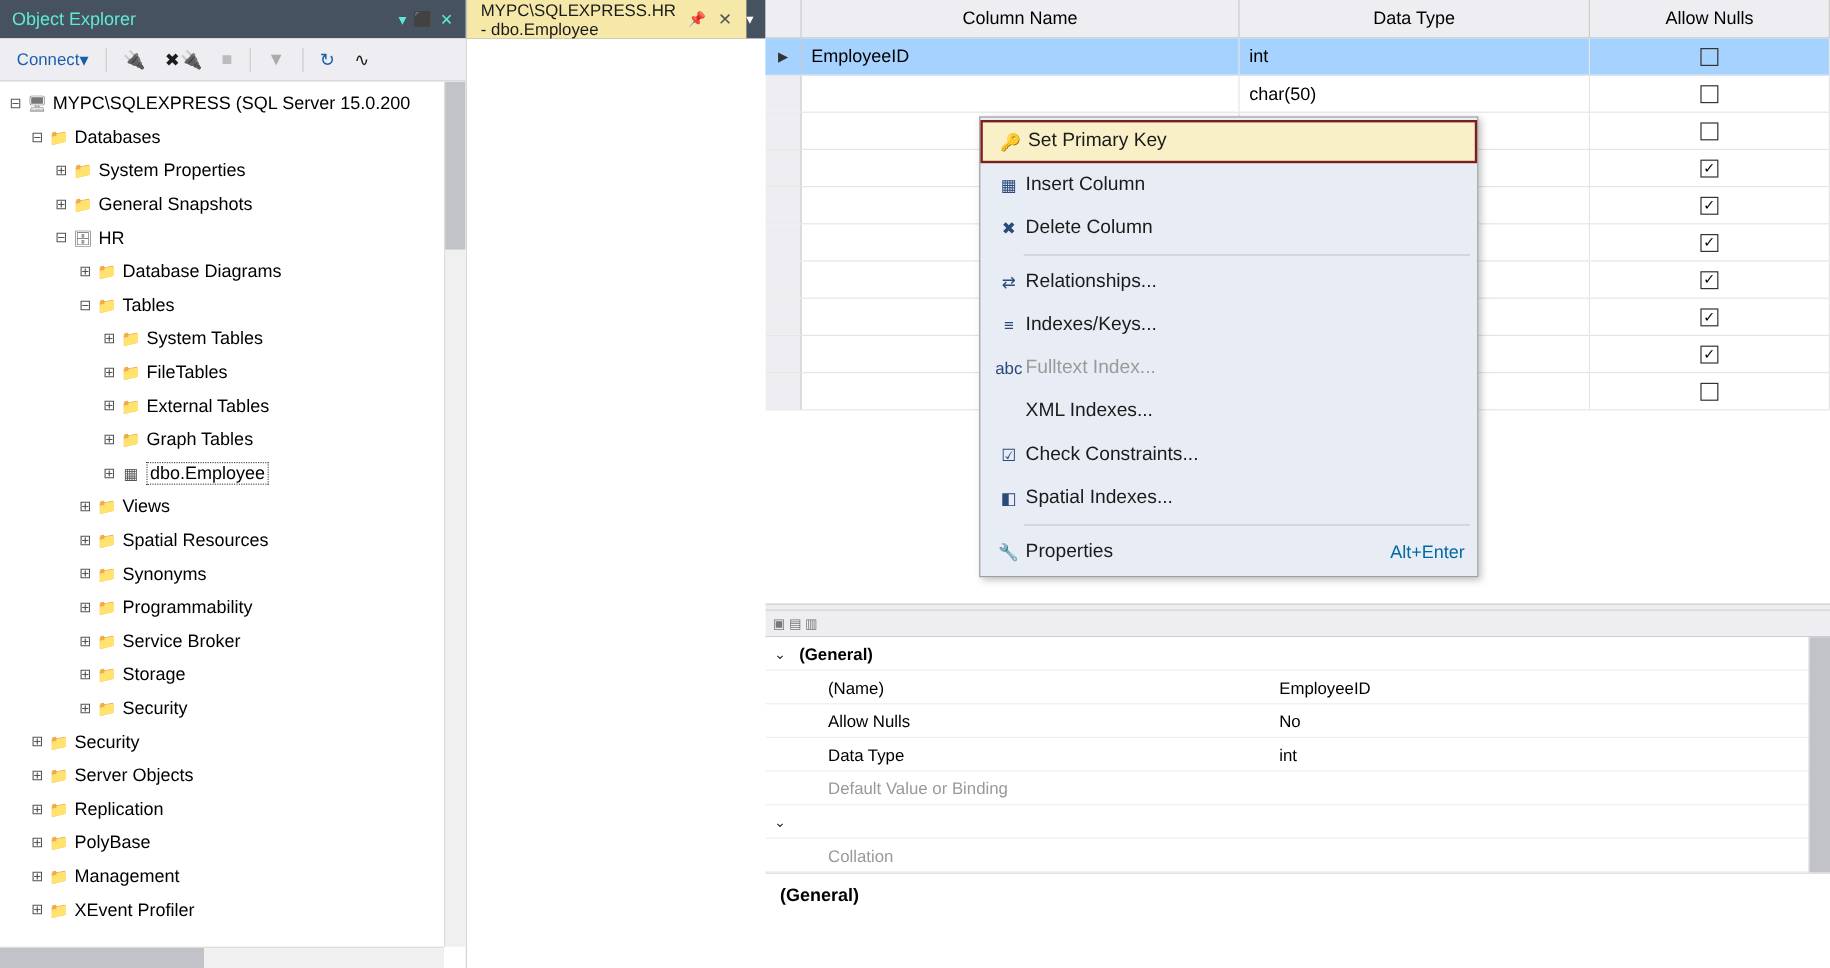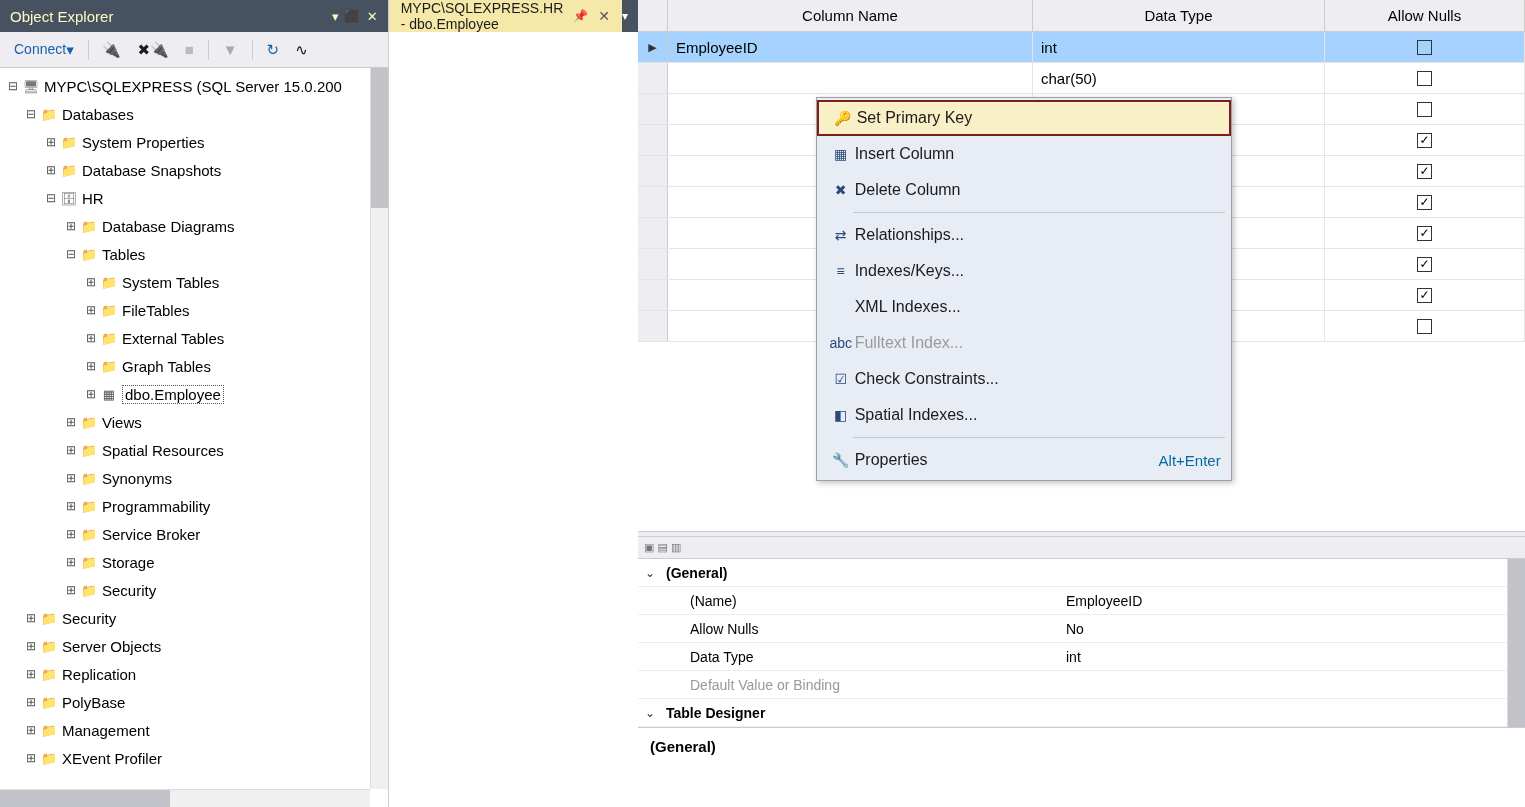--- a/index.html
+++ b/index.html
@@ -1,20 +1,20 @@
 <!DOCTYPE html>
 <html><head>
 <meta charset="utf-8">
 <style>
 * { box-sizing: border-box; margin: 0; padding: 0; font-family: 'Segoe UI', Tahoma, sans-serif; font-size: 14px; }
 body { width: 1525px; height: 807px; background: #fff; overflow: hidden; display: flex; }
 
 
 .left-panel { width: 398px; height: 100%; border-right: 1px solid #ccc; display: flex; flex-direction: column; background: #f5f5f5; }
-.panel-header { background: #475260; color: #fef9c3; height: 32px; display: flex; align-items: center; padding: 0 10px; justify-content: space-between; }
+.panel-header { background: #475260; color: #5eead4; height: 32px; display: flex; align-items: center; padding: 0 10px; justify-content: space-between; }
 .panel-header-title { font-size: 15px; }
 .panel-header-icons { display: flex; gap: 6px; align-items: center; }
 .panel-header-icons span { font-size: 13px; cursor: pointer; }
 .toolbar { background: #eeeef2; height: 36px; display: flex; align-items: center; padding: 0 8px; gap: 4px; border-bottom: 1px solid #ccc; }
 .toolbar-btn { display: inline-flex; align-items: flex-start; padding: 2px 6px; color: #1b1b1b; cursor: pointer; font-size: 15px; }
 .toolbar-btn.text { color: #1a5fab; }
 .toolbar-sep { width: 1px; height: 20px; background: #ccc; margin: 0 4px; }
 .tree { flex: 1; overflow: hidden; background: #fff; padding: 4px 0 0 4px; position: relative; }
 .tree-scroll { position: absolute; right:0; top:0; bottom:18px; width:18px; background:#f0f0f0; border-left:1px solid #ddd; }
 .tree-scroll .thumb { position:absolute; top:0; width:100%; height:140px; background:#c2c3c9; }
@@ -125,21 +125,21 @@
         <span class="lbl">Databases</span>
       </div>
       <div class="tree-item indent-2">
         <span class="exp">⊞</span>
         <span class="ico folder-icon">📁</span>
         <span class="lbl">System Properties</span>
       </div>
       <div class="tree-item indent-2">
         <span class="exp">⊞</span>
         <span class="ico folder-icon">📁</span>
-        <span class="lbl">Database Snapshots</span>
+        <span class="lbl">General Snapshots</span>
       </div>
       <div class="tree-item indent-2">
         <span class="exp">⊟</span>
         <span class="ico db-icon">🗄</span>
         <span class="lbl">HR</span>
       </div>
       <div class="tree-item indent-3">
         <span class="exp">⊞</span>
         <span class="ico folder-icon">📁</span>
         <span class="lbl">Database Diagrams</span>
@@ -377,22 +377,26 @@
           <span class="k">Data Type</span>
           <span class="v">int</span>
         </div>
         <div class="prop-row sub disabled">
           <span class="exp"></span>
           <span class="k">Default Value or Binding</span>
           <span class="v"></span>
         </div>
         <div class="prop-row cat">
           <span class="exp">⌄</span>
-          <span class="k">Table Designer</span>
           <span class="v"></span>
+        </div>
+        <div class="prop-row sub disabled">
+          <span class="exp"></span>
+          <span class="k">Collation</span>
+          <span class="v"><database default=""></database></span>
         </div>
       </div>
     <div class="props-footer">
       <div class="title">(General)</div>
     </div>
   </div>
 
   <div class="ctx-menu" id="ctx-menu">
       <div class="ctx-item highlight">
         <span class="ci-icon">🔑</span>
@@ -408,29 +412,29 @@
       </div>
       <div class="ctx-sep"></div>
       <div class="ctx-item">
         <span class="ci-icon">⇄</span>
         <span class="ci-label">Relationships...</span>
       </div>
       <div class="ctx-item">
         <span class="ci-icon">≡</span>
         <span class="ci-label">Indexes/Keys...</span>
       </div>
-      <div class="ctx-item">
-        <span class="ci-icon"></span>
-        <span class="ci-label">XML Indexes...</span>
-      </div>
       <div class="ctx-item disabled">
         <span class="ci-icon">abc</span>
         <span class="ci-label">Fulltext Index...</span>
       </div>
       <div class="ctx-item">
+        <span class="ci-icon"></span>
+        <span class="ci-label">XML Indexes...</span>
+      </div>
+      <div class="ctx-item">
         <span class="ci-icon">☑</span>
         <span class="ci-label">Check Constraints...</span>
       </div>
       <div class="ctx-item">
         <span class="ci-icon">◧</span>
         <span class="ci-label">Spatial Indexes...</span>
       </div>
       <div class="ctx-sep"></div>
       <div class="ctx-item">
         <span class="ci-icon">🔧</span>

